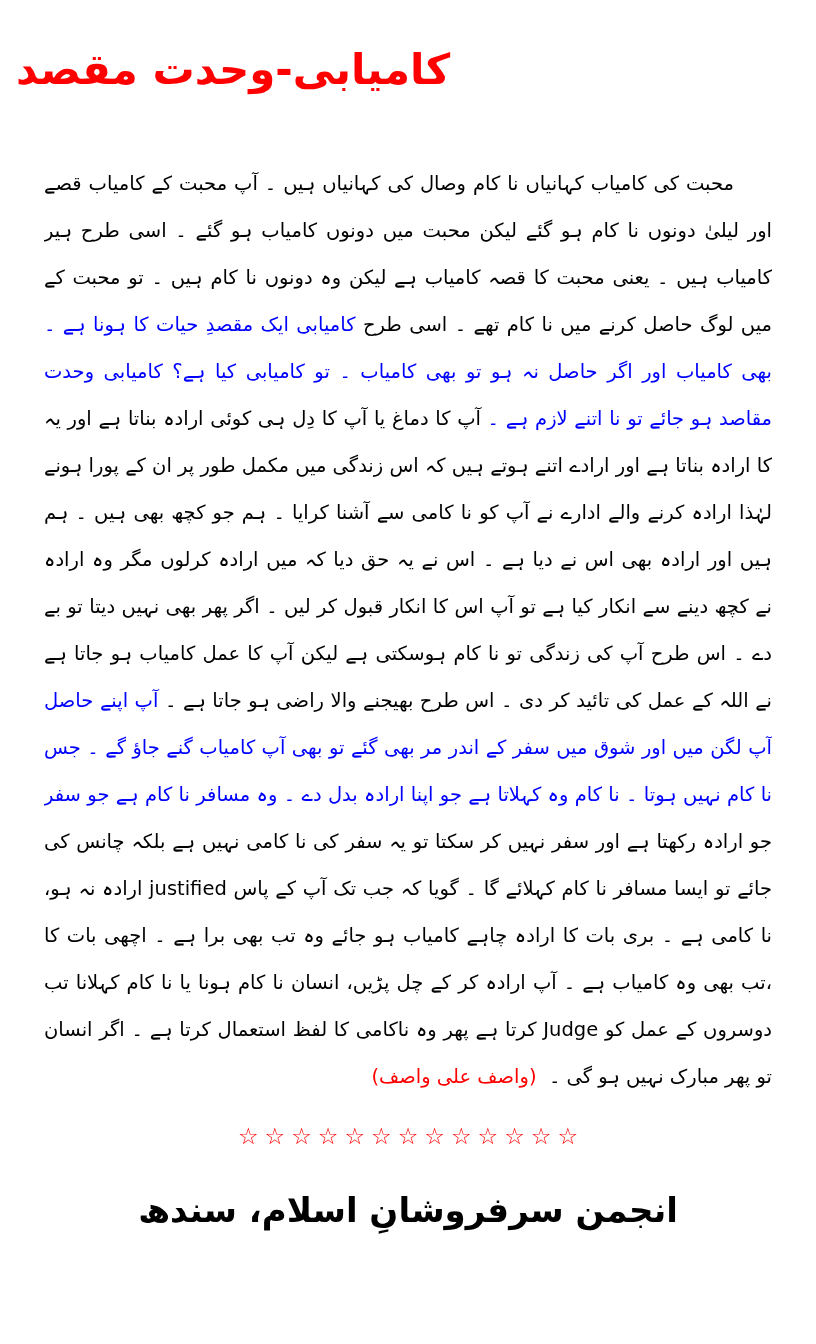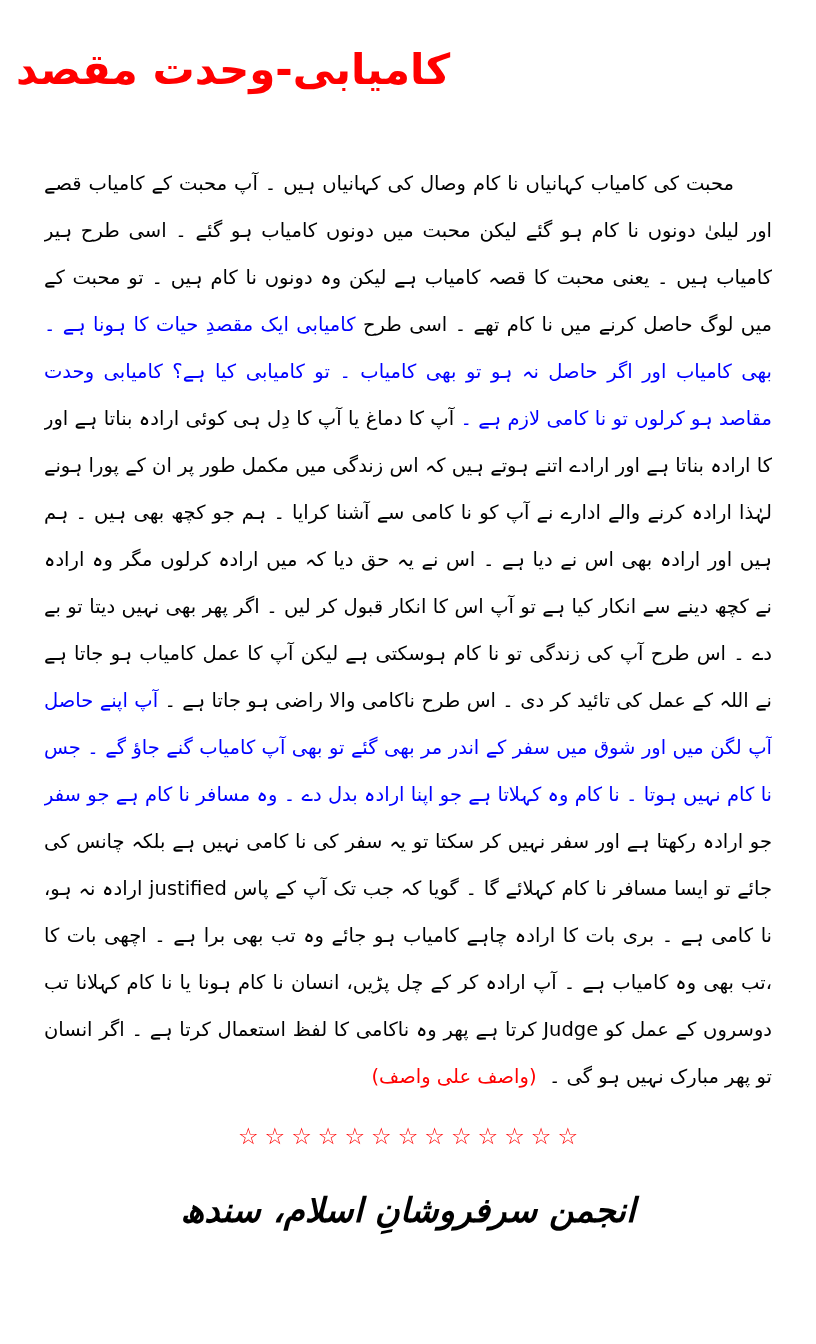--- a/index.html
+++ b/index.html
@@ -71,43 +71,42 @@
   .doc-footer {
     position: absolute;
     top: 1168px;
     left: 0;
     width: 100%;
     text-align: center;
     font-size: 34px;
     font-weight: bold;
     line-height: 84px;
     direction: rtl;
-    font-style: italic;
   }
 </style>
 </head>
 <body>
 
 <div class="page">
 
   <div class="doc-title" style="color: rgb(255, 0, 0);">کامیابی-وحدت مقصد</div>
 
   <div class="body-paragraph">
       <div class="text-line indent"><span class="text-segment" style="color: rgb(0, 0, 0);">محبت کی کامیاب کہانیاں نا کام وصال کی کہانیاں ہیں ۔ آپ محبت کے کامیاب قصے گن لیں ۔ مثلاً مجنوں</span></div>
       <div class="text-line"><span class="text-segment" style="color: rgb(0, 0, 0);">اور لیلیٰ دونوں نا کام ہو گئے لیکن محبت میں دونوں کامیاب ہو گئے ۔ اسی طرح ہیر رانجھا، دونوں نا کام ہیں لیکن پھر بھی</span></div>
       <div class="text-line"><span class="text-segment" style="color: rgb(0, 0, 0);">کامیاب ہیں ۔ یعنی محبت کا قصہ کامیاب ہے لیکن وہ دونوں نا کام ہیں ۔ تو محبت کے کامیاب قصے جو ہیں وہی ہیں جن</span></div>
       <div class="text-line"><span class="text-segment" style="color: rgb(0, 0, 0);">میں لوگ حاصل کرنے میں نا کام تھے ۔ اسی طرح </span><span class="text-segment" style="color: rgb(0, 0, 255);">کامیابی ایک مقصدِ حیات کا ہونا ہے ۔ اگر وہ حاصل ہو جائے تب</span></div>
       <div class="text-line"><span class="text-segment" style="color: rgb(0, 0, 255);">بھی کامیاب اور اگر حاصل نہ ہو تو بھی کامیاب ۔ تو کامیابی کیا ہے؟ کامیابی وحدت مقصد ہے ۔ اور کثرتِ</span></div>
-      <div class="text-line"><span class="text-segment" style="color: rgb(0, 0, 255);">مقاصد ہو کرلوں تو نا کامی لازم ہے ۔ </span><span class="text-segment" style="color: rgb(0, 0, 0);">آپ کا دماغ یا آپ کا دِل ہی کوئی ارادہ بناتا ہے اور یہ ایک ایسا ادارہ ہے جو آپ</span></div>
+      <div class="text-line"><span class="text-segment" style="color: rgb(0, 0, 255);">مقاصد ہو جائے تو نا اتنے لازم ہے ۔ </span><span class="text-segment" style="color: rgb(0, 0, 0);">آپ کا دماغ یا آپ کا دِل ہی کوئی ارادہ بناتا ہے اور یہ ایک ایسا ادارہ ہے جو آپ</span></div>
       <div class="text-line"><span class="text-segment" style="color: rgb(0, 0, 0);">کا ارادہ بناتا ہے اور ارادے اتنے ہوتے ہیں کہ اس زندگی میں مکمل طور پر ان کے پورا ہونے کا کوئی امکان نہیں ہے ۔</span></div>
       <div class="text-line"><span class="text-segment" style="color: rgb(0, 0, 0);">لہٰذا ارادہ کرنے والے ادارے نے آپ کو نا کامی سے آشنا کرایا ۔ ہم جو کچھ بھی ہیں ۔ ہم اپنے نہیں ہیں اور ہم اللہ کے</span></div>
       <div class="text-line"><span class="text-segment" style="color: rgb(0, 0, 0);">ہیں اور ارادہ بھی اس نے دیا ہے ۔ اس نے یہ حق دیا کہ میں ارادہ کرلوں مگر وہ ارادہ پورا نہیں کرتا تو پھر مالک ہے اس</span></div>
       <div class="text-line"><span class="text-segment" style="color: rgb(0, 0, 0);">نے کچھ دینے سے انکار کیا ہے تو آپ اس کا انکار قبول کر لیں ۔ اگر پھر بھی نہیں دیتا تو بے شک نہ دے ۔ ہزار مرتبہ نہ</span></div>
       <div class="text-line"><span class="text-segment" style="color: rgb(0, 0, 0);">دے ۔ اس طرح آپ کی زندگی تو نا کام ہوسکتی ہے لیکن آپ کا عمل کامیاب ہو جاتا ہے اور مبارک ہو جاتا ہے کہ آپ</span></div>
-      <div class="text-line"><span class="text-segment" style="color: rgb(0, 0, 0);">نے اللہ کے عمل کی تائید کر دی ۔ اس طرح ناکامی والا راضی ہو جاتا ہے ۔ </span><span class="text-segment" style="color: rgb(0, 0, 255);">آپ اپنے حاصل سے پریشان نہ ہوں ۔ اگر</span></div>
+      <div class="text-line"><span class="text-segment" style="color: rgb(0, 0, 0);">نے اللہ کے عمل کی تائید کر دی ۔ اس طرح بھیجنے والا راضی ہو جاتا ہے ۔ </span><span class="text-segment" style="color: rgb(0, 0, 255);">آپ اپنے حاصل سے پریشان نہ ہوں ۔ اگر</span></div>
       <div class="text-line"><span class="text-segment" style="color: rgb(0, 0, 255);">آپ لگن میں اور شوق میں سفر کے اندر مر بھی گئے تو بھی آپ کامیاب گنے جاؤ گے ۔ جس کی لگن زندہ ہو وہ انسان کبھی</span></div>
       <div class="text-line"><span class="text-segment" style="color: rgb(0, 0, 255);">نا کام نہیں ہوتا ۔ نا کام وہ کہلاتا ہے جو اپنا ارادہ بدل دے ۔ وہ مسافر نا کام ہے جو سفر کی تمنا چھوڑ دے </span></div>
       <div class="text-line"><span class="text-segment" style="color: rgb(0, 0, 0);">جو ارادہ رکھتا ہے اور سفر نہیں کر سکتا تو یہ سفر کی نا کامی نہیں ہے بلکہ چانس کی نا کامی ہے ۔ سفر کی تمنا اگر دِل سے نکل</span></div>
       <div class="text-line"><span class="text-segment" style="color: rgb(0, 0, 0);">جائے تو ایسا مسافر نا کام کہلائے گا ۔ گویا کہ جب تک آپ کے پاس justified ارادہ نہ ہو، آپ کی کامیابی بھی</span></div>
       <div class="text-line"><span class="text-segment" style="color: rgb(0, 0, 0);">نا کامی ہے ۔ بری بات کا ارادہ چاہے کامیاب ہو جائے وہ تب بھی برا ہے ۔ اچھی بات کا ارادہ چاہے نا کام ہو جائے</span></div>
       <div class="text-line"><span class="text-segment" style="color: rgb(0, 0, 0);">،تب بھی وہ کامیاب ہے ۔ آپ ارادہ کر کے چل پڑیں، انسان نا کام ہونا یا نا کام کہلانا تب شروع کرتا ہے جب وہ</span></div>
       <div class="text-line"><span class="text-segment" style="color: rgb(0, 0, 0);">دوسروں کے عمل کو Judge کرتا ہے پھر وہ ناکامی کا لفظ استعمال کرتا ہے ۔ اگر انسان اپنے عمل کو Judge کرے</span></div>
       <div class="text-line align-right"><span class="text-segment" style="color: rgb(0, 0, 0);">تو پھر مبارک نہیں ہو گی ۔  </span><span class="text-segment" style="color: rgb(255, 0, 0); margin-left: 8px;">(واصف علی واصف)</span></div>
     </div>
 

